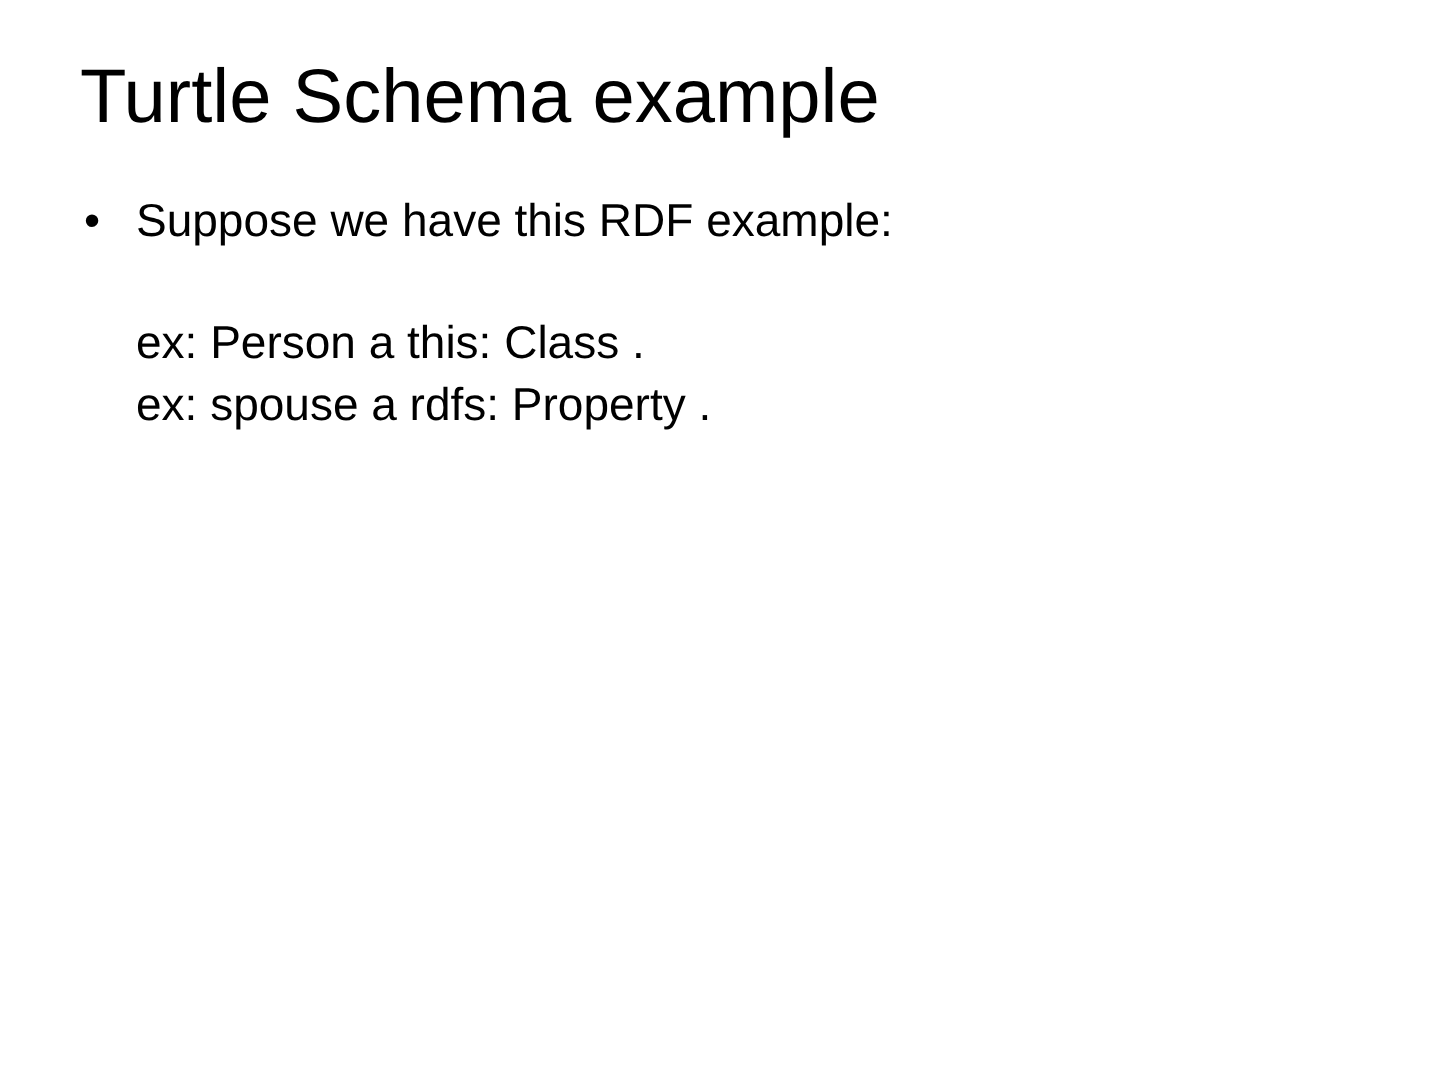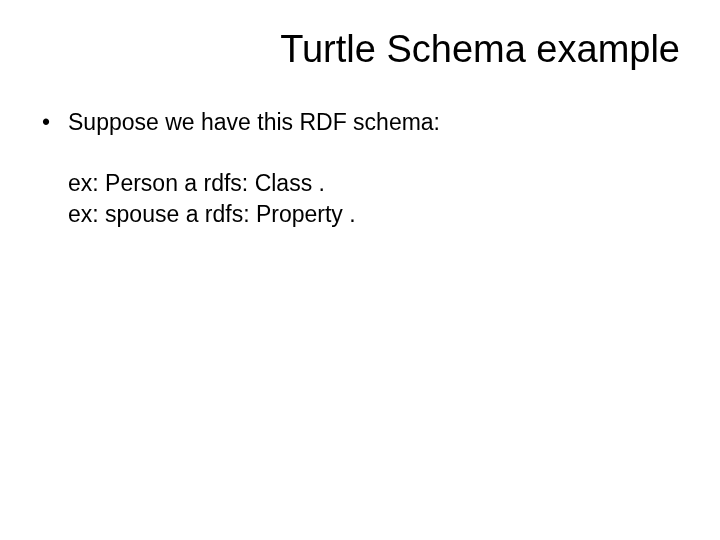--- a/index.html
+++ b/index.html
@@ -5,23 +5,23 @@
   * { margin: 0; padding: 0; box-sizing: border-box; }
   html, body { width: 720px; height: 540px; overflow: hidden; }
   body {
     background: #ffffff;
     font-family: Arial, Helvetica, sans-serif;
     color: #000000;
     padding: 28px 40px 40px 40px;
   }
   .title {
     font-size: 38px;
-    text-align: right;
+    text-align: left;
     font-weight: 400;
-    margin-bottom: 36px;
+    margin-bottom: 24px;
   }
   .content {
     font-size: 23px;
     line-height: 1.35;
   }
   .bullet-row {
     display: flex;
     margin-bottom: 0;
   }
   .bullet-marker {
@@ -38,22 +38,22 @@
 </style>
 </head>
 <body>
 
 <div class="title">Turtle Schema example</div>
 
 <div class="content">
 
   <div class="bullet-row">
     <div class="bullet-marker">•</div>
-    <div class="bullet-text">Suppose we have this RDF schema:</div>
+    <div class="bullet-text">Suppose we have this RDF example:</div>
   </div>
 
 
   <div class="gap"></div>
 
-  <div class="indent">ex: Person a rdfs: Class .</div>
+  <div class="indent">ex: Person a this: Class .</div>
   <div class="indent">ex: spouse a rdfs: Property .</div>
 
 </div>
 
 </body></html>

